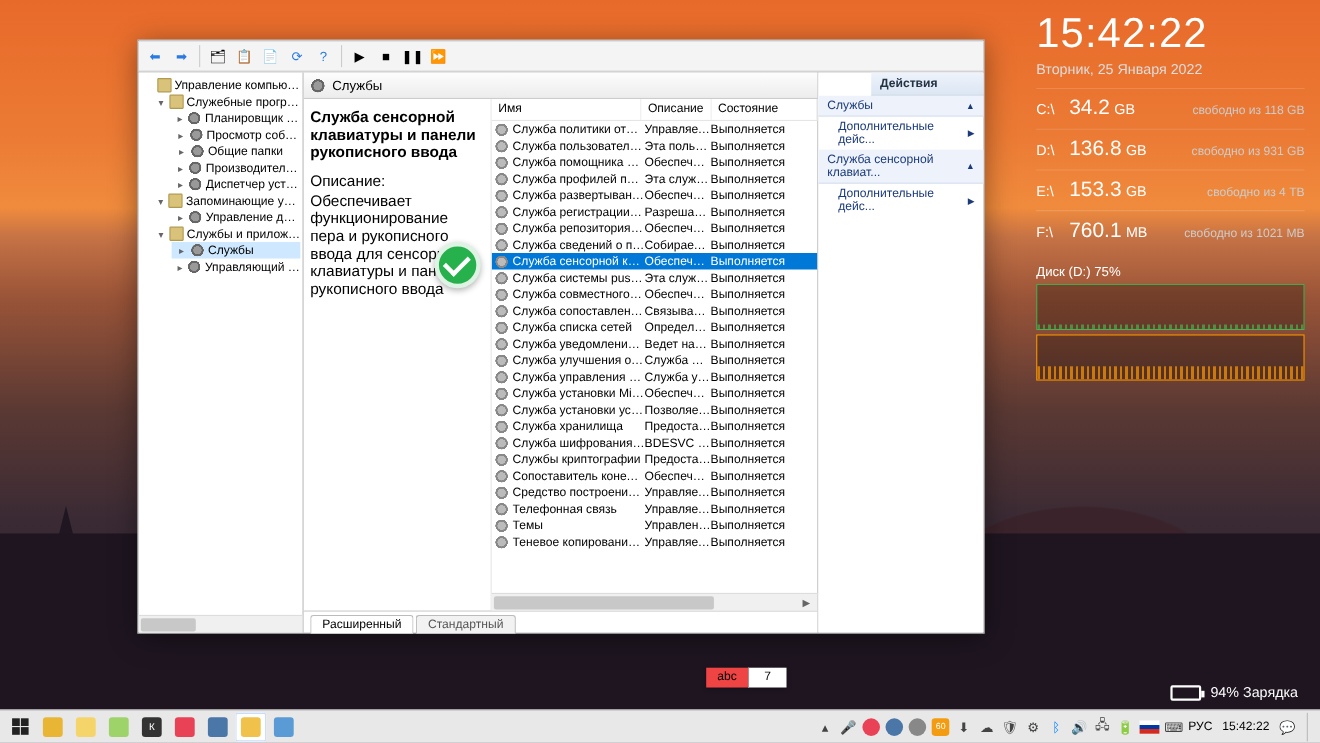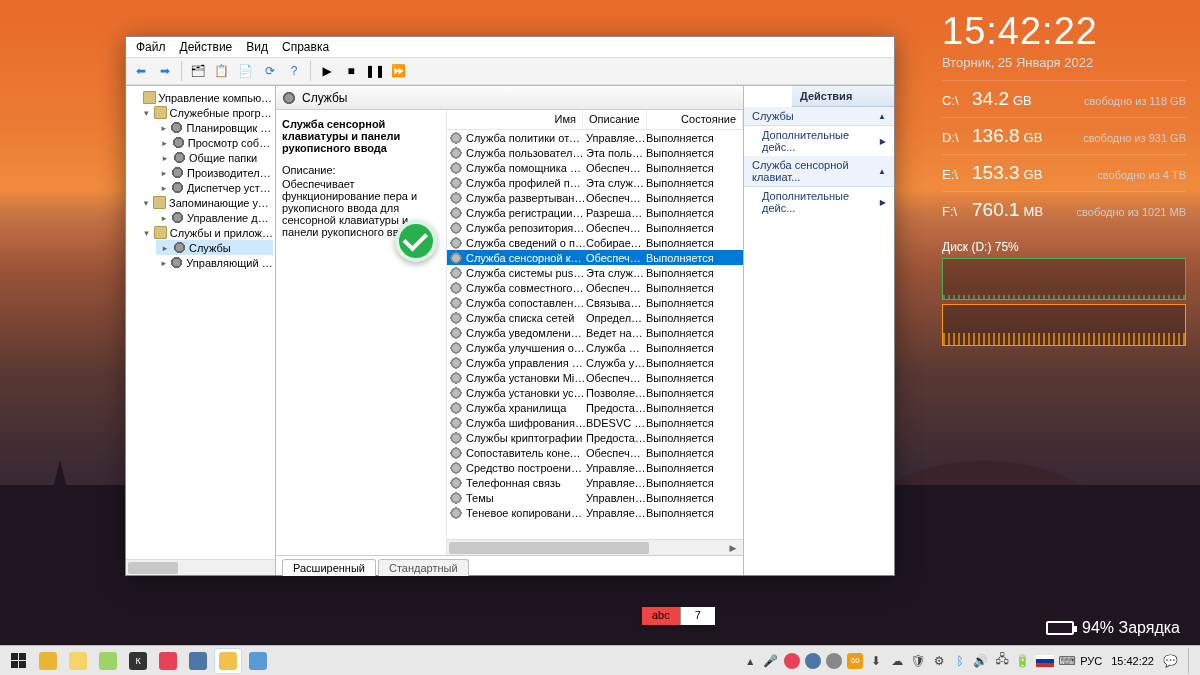--- a/index.html
+++ b/index.html
@@ -34,21 +34,21 @@
 .drive .size { font-size:19px; }
 .drive .unit { font-size:13px; margin-left:-4px; }
 .drive .free { font-size:11px; color:#ccc; margin-left:auto; }
 .graphbox { border:1px solid #4caf50; height:42px; margin-top:4px; background:rgba(0,0,0,.25); position:relative; overflow:hidden; }
 .graphbox.net { border-color:#ff9800; }
 .graphbox .spark { position:absolute; bottom:0; left:0; right:0; height:8px;
   background:repeating-linear-gradient(90deg, currentColor 0 2px, transparent 2px 5px); opacity:.7; }
 .graphbox.disk .spark { color:#4caf50; height:4px; }
 .graphbox.net .spark { color:#ff9800; height:12px; }
 .meter-label { margin-top:12px; font-size:12px; }
-.battery { position:absolute; bottom:38px; right:20px; color:#fff; font-size:16px; display:flex; align-items:center; gap:8px; }
+.battery { position:absolute; bottom:38px; right:20px; color:#fff; font-size:13px; display:flex; align-items:center; gap:8px; }
 .batt-icon { width:28px; height:14px; border:2px solid #fff; border-radius:2px; position:relative; }
 .batt-icon::after { content:""; position:absolute; right:-5px; top:3px; width:3px; height:6px; background:#fff; }
 
 
 .window { position:absolute; top:36px; left:125px; width:770px; height:540px; background:#fff;
   border:1px solid #888; box-shadow:0 4px 24px rgba(0,0,0,.4); display:flex; flex-direction:column; }
 .titlebar { height:30px; display:flex; align-items:center; padding:0 4px 0 8px; font-size:12px; }
 .titlebar .appicon { width:16px; height:16px; margin-right:6px; background:linear-gradient(135deg,#5a9bd5,#2e5f9e); border-radius:2px; }
 .titlebar .ttl { flex:1; }
 .winbtn { width:45px; height:24px; display:flex; align-items:center; justify-content:center; font-size:13px; }
@@ -66,25 +66,25 @@
 .tnicon { width:13px; height:13px; background:#d9c27a; border:1px solid #b09a4e; border-radius:1px; flex-shrink:0; }
 .tnicon.gear { background:radial-gradient(circle,#999 40%,#666 42% 60%, transparent 62%); border:none; }
 .treenode .lbl { overflow:hidden; text-overflow:ellipsis; }
 .hscroll { position:absolute; bottom:0; left:0; right:0; height:16px; background:#f0f0f0; border-top:1px solid #ddd; }
 .hscroll .thumb { position:absolute; left:2px; top:2px; width:50px; height:12px; background:#c8c8c8; border-radius:2px; }
 
 .midpane { flex:1; display:flex; flex-direction:column; border-right:1px solid #bbb; min-width:0; }
 .midhdr { height:24px; background:linear-gradient(#fdfdfd,#ececec); border-bottom:1px solid #ccc; display:flex; align-items:center; padding:0 6px; gap:6px; font-size:12px; }
 .midhdr .g { width:14px; height:14px; background:radial-gradient(circle,#999 40%,#666 42% 60%, transparent 62%); }
 .midbody { flex:1; display:flex; min-height:0; }
-.descpane { width:170px; padding:8px 6px; font-size:11px; overflow:hidden; }
+.descpane { width:170px; padding:8px 6px; font-size:14px; overflow:hidden; }
 .descpane .svc-name { font-weight:bold; margin-bottom:10px; }
 .descpane .dhdr { margin-bottom:2px; }
 .listpane { flex:1; display:flex; flex-direction:column; border-left:1px solid #e5e5e5; min-width:0; }
-.colheads { height:20px; display:flex; font-size:11px; background:#fff; border-bottom:1px solid #e5e5e5;text-align:right; }
+.colheads { height:20px; display:flex; font-size:11px; background:#fff; border-bottom:1px solid #e5e5e5; }
 .colheads div { padding:3px 6px; border-right:1px solid #eee; }
 .ch-name { flex:0 0 136px; } .ch-desc { flex:0 0 60px; } .ch-state { flex:1; }
 .svclist { flex:1; overflow:hidden; font-size:11px; position:relative; }
 .svcrow { display:flex; height:15px; align-items:center; white-space:nowrap; cursor:default; }
 .svcrow.sel { background:#0078d7; color:#fff; }
 .svcrow .ic { width:14px; height:12px; margin:0 3px 0 2px; background:radial-gradient(circle,#bbb 40%,#888 42% 60%, transparent 62%); flex-shrink:0; }
 .svcrow .nm { flex:0 0 120px; overflow:hidden; text-overflow:ellipsis; }
 .svcrow .ds { flex:0 0 60px; overflow:hidden; text-overflow:ellipsis; }
 .svcrow .st { flex:1; overflow:hidden; text-overflow:ellipsis; }
 .listpane .hscroll2 { height:16px; background:#f0f0f0; border-top:1px solid #ddd; position:relative; }
@@ -170,26 +170,20 @@
   <div class="graphbox net">
       <div class="spark"></div>
     </div>
 </div>
 <div class="battery">
   <div class="batt-icon"></div>
   <span>94% Зарядка</span>
 </div>
 
 <div class="window">
-  <div class="menubar">
-    <span>Файл</span>
-    <span>Действие</span>
-    <span>Вид</span>
-    <span>Справка</span>
-  </div>
   <div class="toolbar">
     <div class="tbtn" style="color:#2a7ae2">⬅</div>
     <div class="tbtn" style="color:#2a7ae2">➡</div>
     <div class="tsep"></div>
     <div class="tbtn">🗂</div>
     <div class="tbtn">📋</div>
     <div class="tbtn">📄</div>
     <div class="tbtn" style="color:#2a7ae2">⟳</div>
     <div class="tbtn" style="color:#2a7ae2">?</div>
     <div class="tsep"></div>

